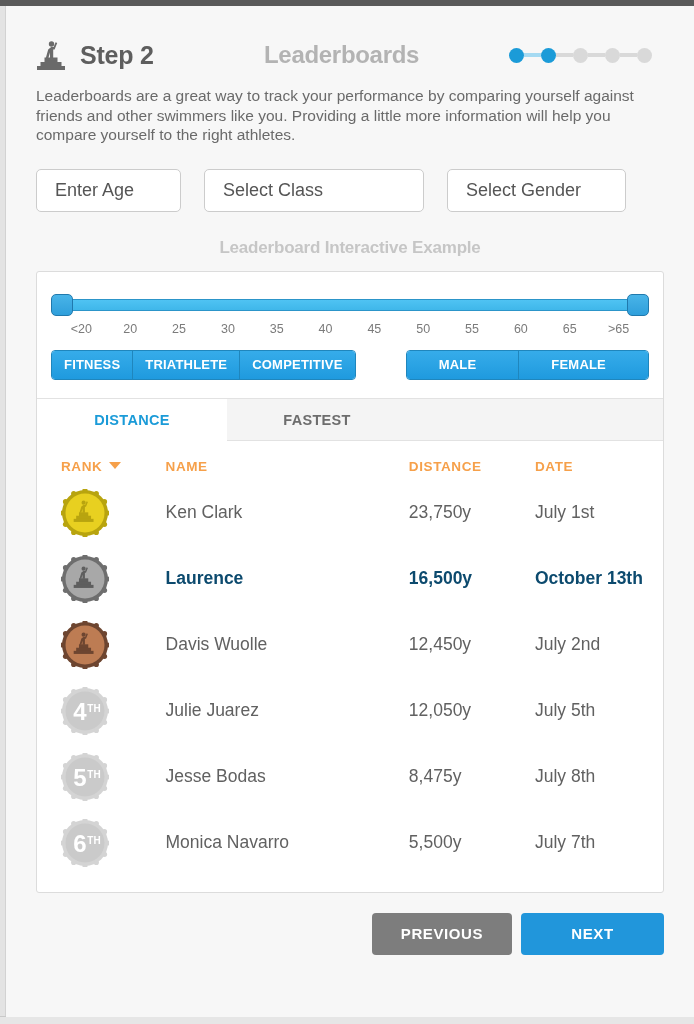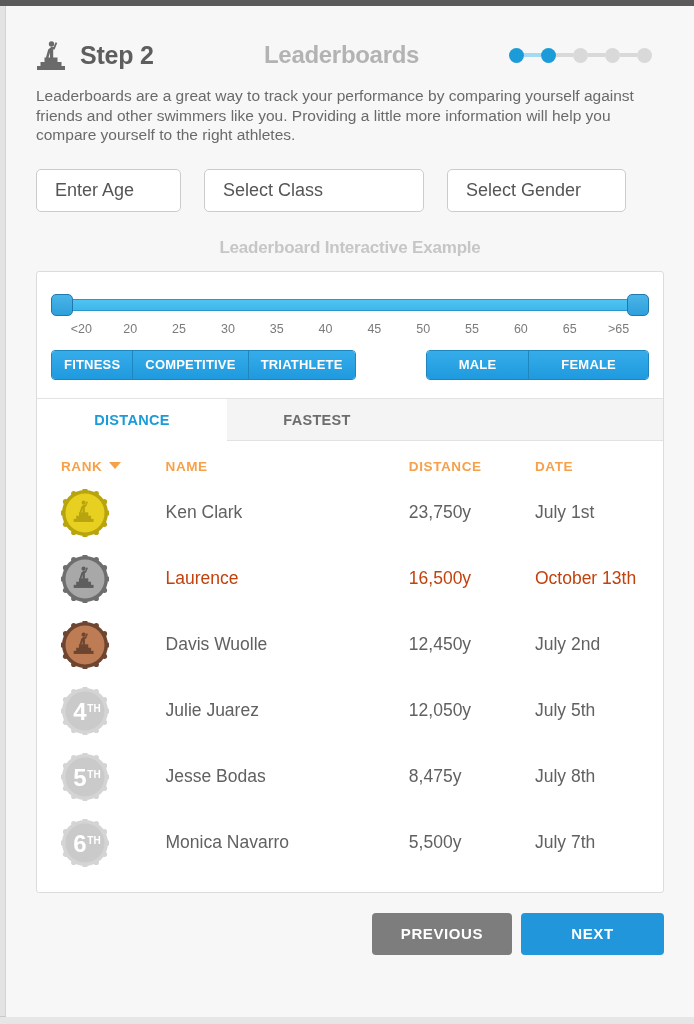--- a/index.html
+++ b/index.html
@@ -222,21 +222,21 @@
     color: #ffffff;
     background: linear-gradient(to bottom, #36acea, #1f9ade);
     padding: 6px 12px 7px 12px;
     letter-spacing: 0.2px;
     border-right: 1px solid #1f86bd;
     white-space: nowrap;
     text-align: center;
   }
   .btn-group .gbtn:last-child { border-right: none; }
   #gender-group { margin-left: auto; }
-  #gender-group .gbtn { padding-left: 32px; padding-right: 32px; }
+  #gender-group .gbtn { padding-left: 32px; padding-right: 42px; }
 
   
   .tabs {
     display: flex;
     margin-top: 18px;
     border-top: 1px solid #e2e2e2;
     border-bottom: 1px solid #e2e2e2;
     background: #f4f4f4;
   }
   .tab {
@@ -288,22 +288,22 @@
     border-left: 6px solid transparent;
     border-right: 6px solid transparent;
     border-top: 7px solid #f6a04a;
   }
 
   .cell-text {
     font-size: 17.5px;
     color: #616161;
   }
   .lb-row.highlight .cell-text {
-    color: #c2410c;
-    font-weight: normal;
+    color: #0c4a6e;
+    font-weight: bold;
   }
 
   
   .medal { width: 48px; height: 48px; display: block; }
 
   
   .footer-row {
     display: flex;
     justify-content: flex-end;
     margin-top: 20px;
@@ -397,22 +397,22 @@
           <span>55</span>
           <span>60</span>
           <span>65</span>
           <span>&gt;65</span>
         </div>
       </div>
 
       <div class="filters-row">
         <div class="btn-group" id="class-group">
           <div class="gbtn">FITNESS</div>
+          <div class="gbtn">TRIATHLETE</div>
           <div class="gbtn">COMPETITIVE</div>
-          <div class="gbtn">TRIATHLETE</div>
         </div>
         <div class="btn-group" id="gender-group">
           <div class="gbtn">MALE</div>
           <div class="gbtn">FEMALE</div>
         </div>
       </div>
 
       <div class="tabs">
         <div class="tab active" id="tab-distance">DISTANCE</div>
         <div class="tab" id="tab-fastest">FASTEST</div>

